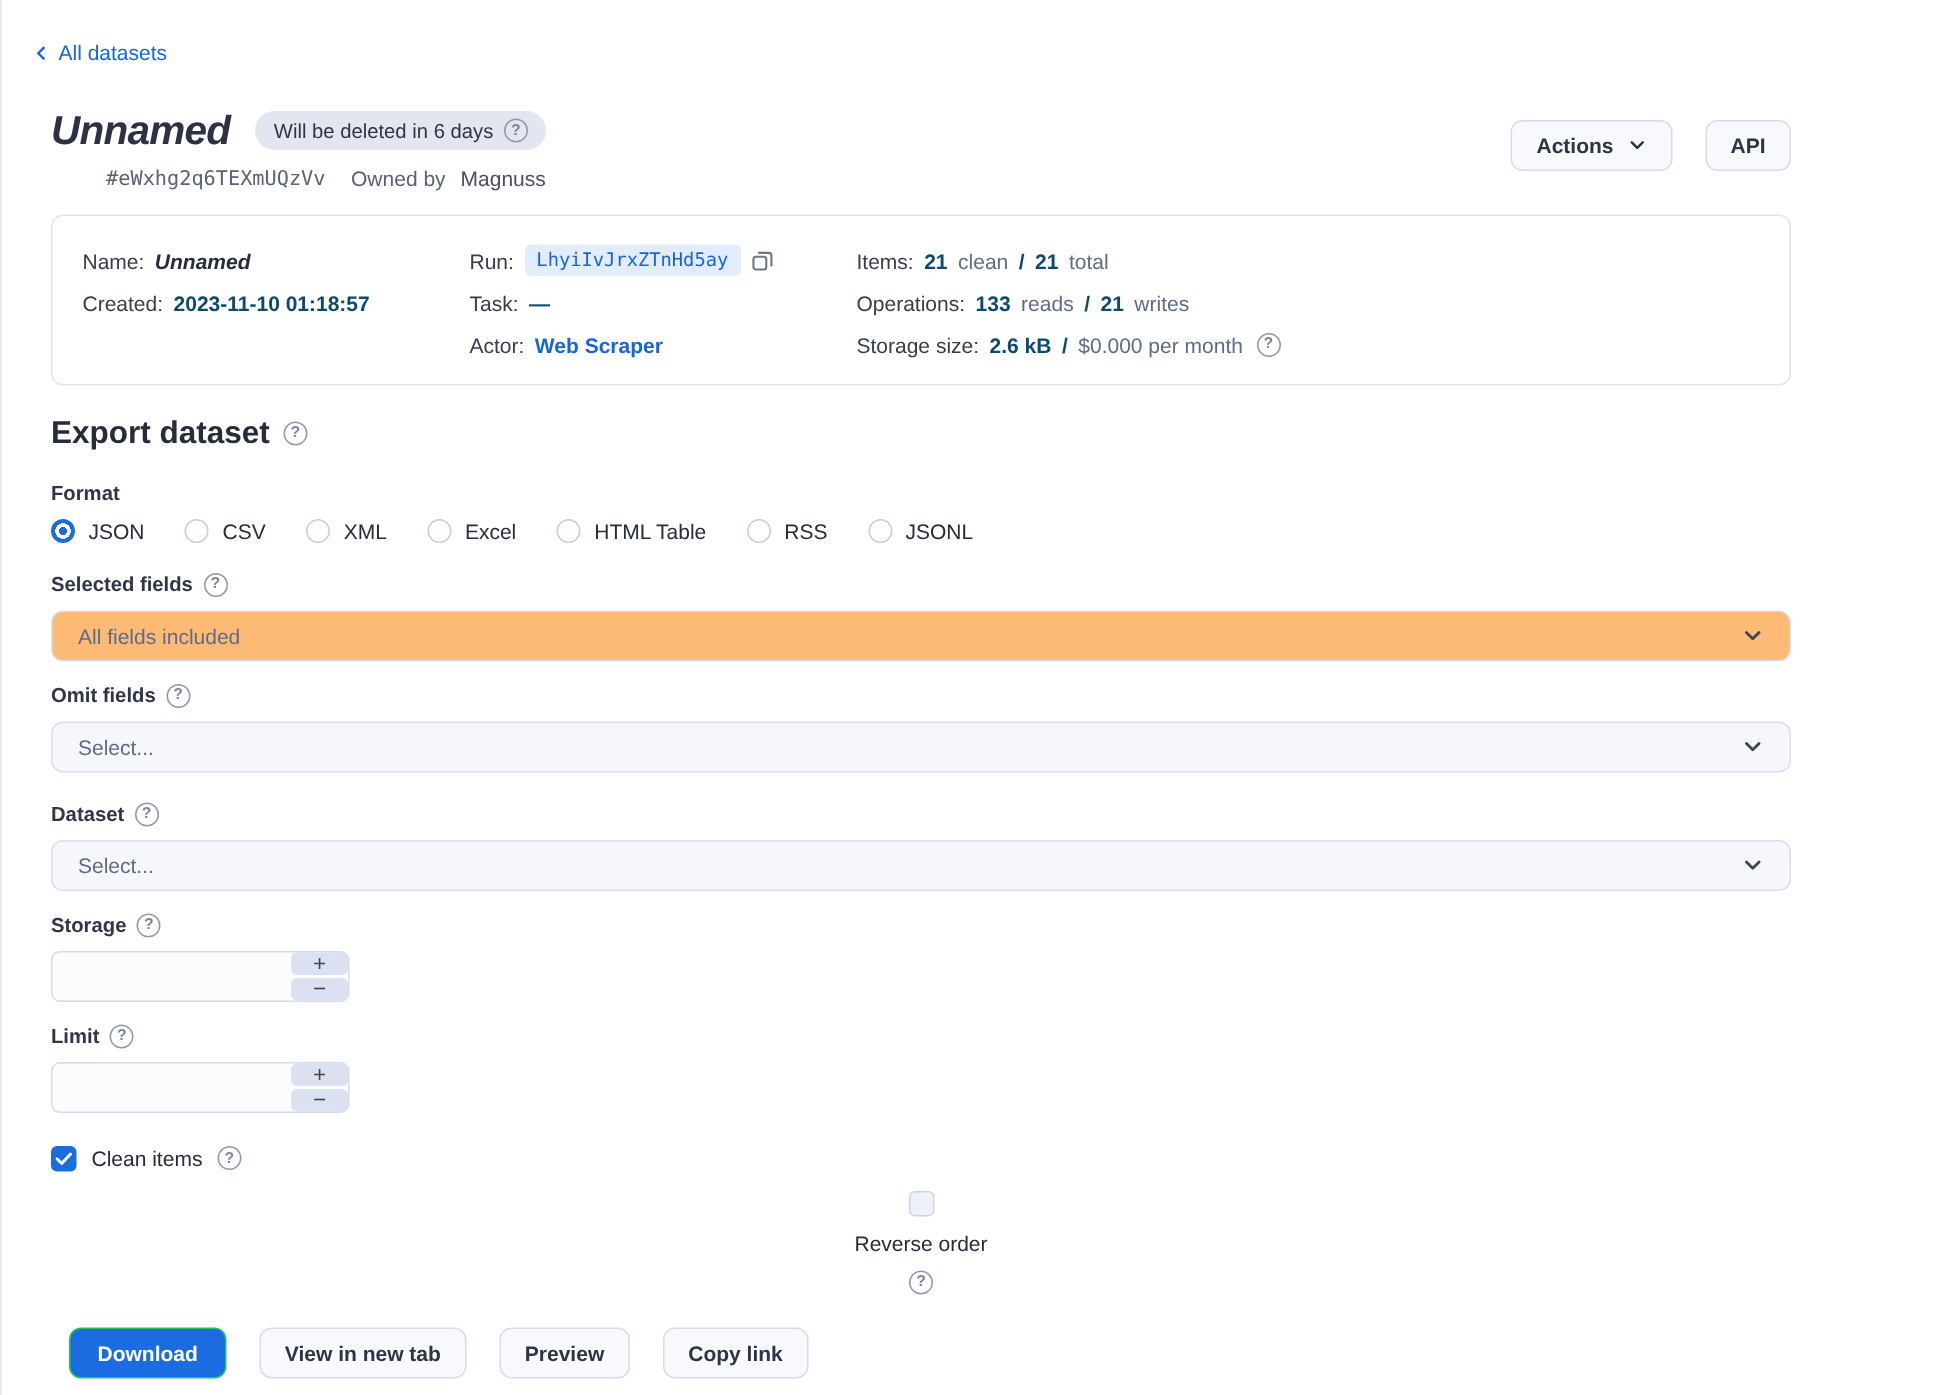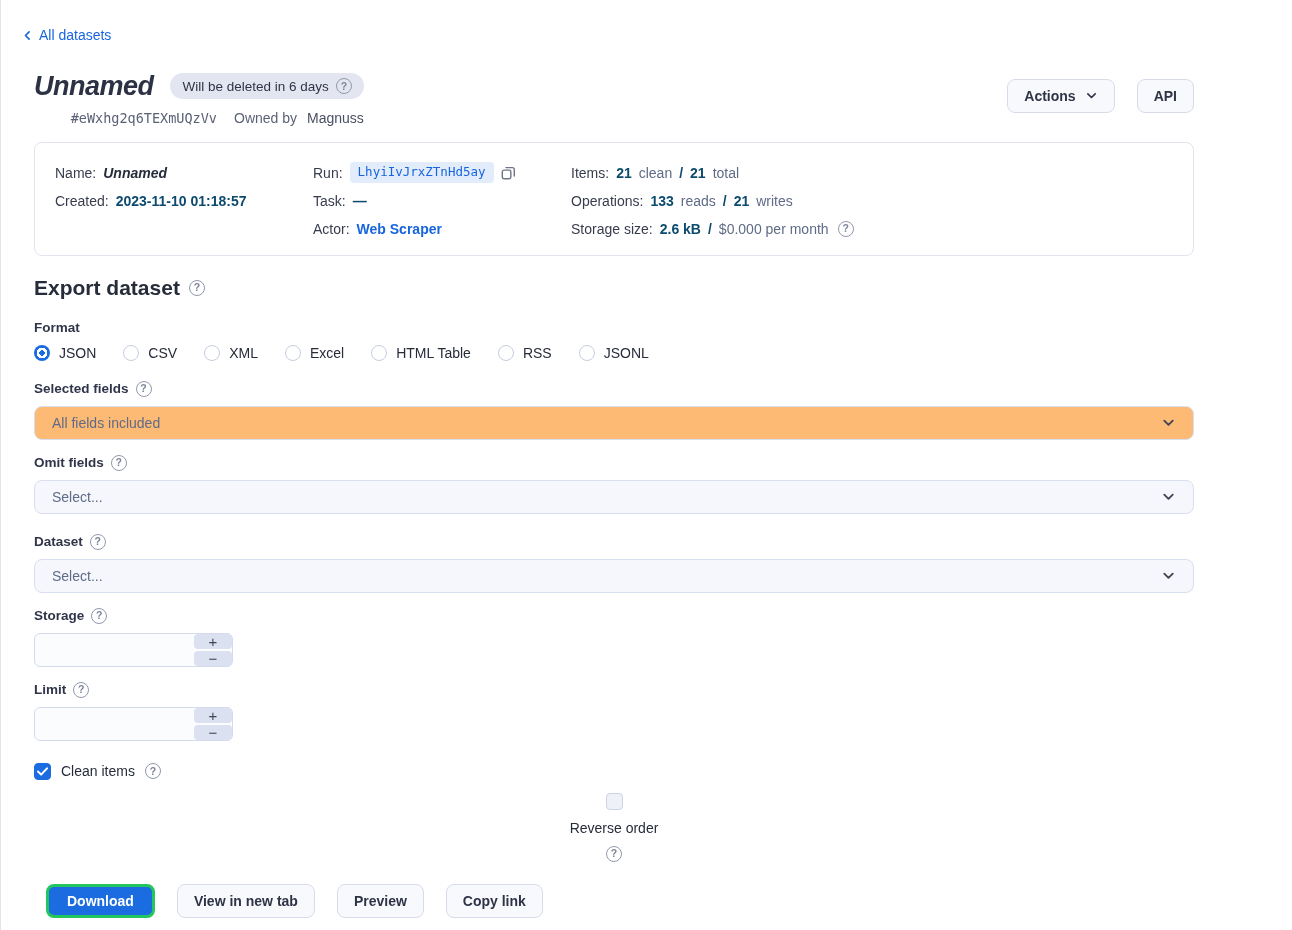--- a/index.html
+++ b/index.html
@@ -24,21 +24,21 @@
     color: #2f3447; display: inline-flex; align-items: center; gap: 7px; }
   .subline { margin-top: 7px; font-size: 14px; color: #5c6276; display: flex; align-items: center; gap: 17px; justify-content: flex-end; }
   .subline .owner { color: #4a4f63; }
   .mono { font-family: "DejaVu Sans Mono", monospace; }
   .hdr-btns { display: flex; align-items: center; gap: 10px; margin-top: 9px; }
 
   
   .btn { height: 34px; border-radius: 8px; font-size: 14px; font-weight: 600; cursor: pointer;
     display: inline-flex; align-items: center; justify-content: center; font-family: inherit; margin-left: 12px; }
   .btn-secondary { background: #f8f9fd; border: 1px solid #d8dcea; color: #2e3346; padding: 0 16px; gap: 9px; }
-  .btn-primary { background: #1b6ce1; border: 3px solid #22c55e; color: #fff; padding: 0 18px; }
+  .btn-primary { background: #1b6ce1; border: 1px solid #22c55e; color: #fff; padding: 0 18px; }
 
   
   .info-panel { margin-top: 16px; margin-left: 13px; border: 1px solid #e1e4ee; border-radius: 8px;
     padding: 16px 20px 12px 20px; display: flex; }
   .info-col1 { width: 258px; } .info-col2 { width: 258px; } .info-col3 { flex: 1; }
   .info-row { height: 28px; display: flex; align-items: center; gap: 7px; font-size: 14px; white-space: nowrap; }
   .lbl { color: #383d4e; }
   .val-b { font-weight: 700; color: #0c4a6e; }
   .val-bi { font-weight: 700; font-style: italic; color: #272c3a; }
   .muted { color: #5f6b87; }

